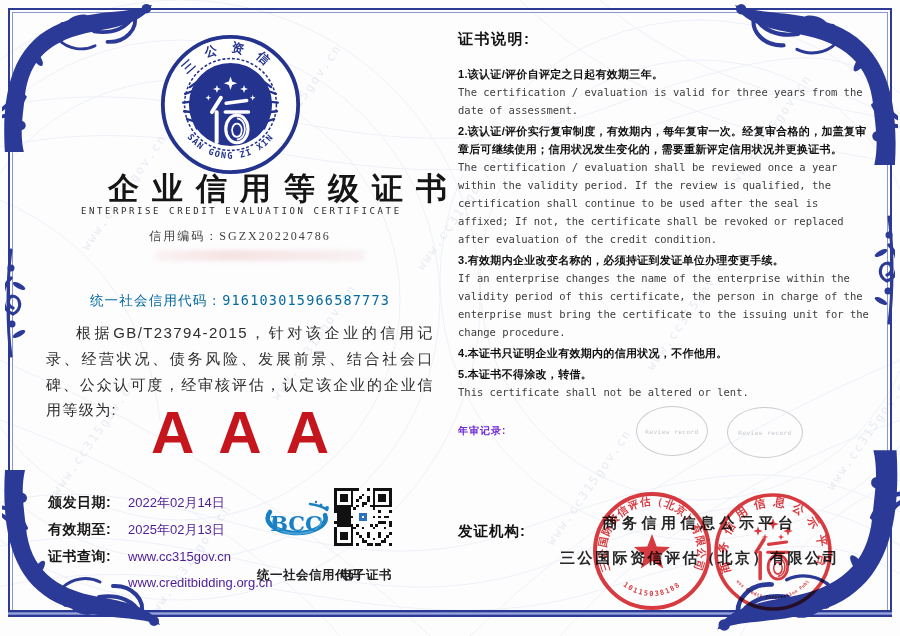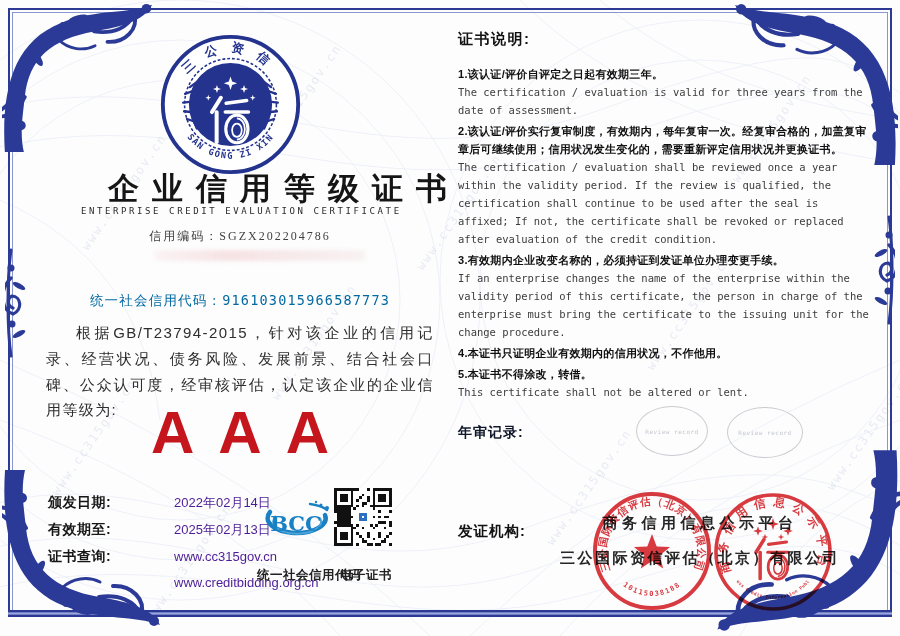--- a/index.html
+++ b/index.html
@@ -38,34 +38,34 @@
   .smudge{position:absolute;left:155px;top:250px;width:210px;height:11px;filter:blur(2px);
         background:linear-gradient(90deg,rgba(225,130,130,.08),rgba(220,120,120,.20) 35%,rgba(205,140,140,.10));}
   .uscc-line{position:absolute;left:20px;top:292px;width:440px;text-align:center;font-size:13.5px;
         color:#0369a1;letter-spacing:1.2px;font-family:"DejaVu Sans Mono",monospace;}
   .statement{position:absolute;left:46px;top:320px;width:388px;font-size:15px;line-height:25.8px;
         letter-spacing:1.4px;color:#2e2e2e;text-align:justify;text-indent:2em;}
   .rating{position:absolute;left:20px;top:398px;width:440px;text-align:center;
         font-family:Liberation Sans, sans-serif;font-weight:700;font-size:60px;
         color:#c4161c;letter-spacing:24px;text-indent:24px;}
   .info{position:absolute;left:48px;top:494px;width:220px;}
-  .info-row{display:flex;margin-bottom:9px;align-items:baseline;gap:46px;}
+  .info-row{display:flex;margin-bottom:9px;align-items:baseline;}
   .info-label{width:80px;font-size:14px;font-weight:700;color:#161616;letter-spacing:.5px;flex:none;}
   .info-value{font-family:Liberation Sans, sans-serif;font-size:13px;color:#4c1d95;white-space:nowrap;}
   .bcc{position:absolute;left:258px;top:498px;}
   .qr{position:absolute;left:334px;top:488px;}
   .caption{position:absolute;top:567px;font-size:12.5px;color:#222;font-weight:600;letter-spacing:.5px;text-align:center;}
   .caption.c1{left:250px;width:118px;} .caption.c2{left:336px;width:60px;}
   
   .r-heading{position:absolute;left:458px;top:30px;font-size:15px;font-weight:700;color:#111;letter-spacing:1.5px;text-align:center;}
   .r-items{position:absolute;left:458px;top:62px;width:412px;}
   .r-items p{margin:0;}
   .r-items .zh{font-size:11px;line-height:18px;font-weight:600;color:#101010;letter-spacing:.3px;margin-top:3px;}
   .r-items .en{font-family:"DejaVu Sans Mono",monospace;font-size:10.5px;line-height:18px;color:#3c3c3c;}
-  .ar-label{position:absolute;left:458px;top:424px;font-size:14px;font-weight:700;color:#0f172a;letter-spacing:1px;}
+  .ar-label{position:absolute;left:458px;top:424px;font-size:10px;font-weight:700;color:#6d28d9;letter-spacing:1px;}
   .ellipse{position:absolute;border:1.4px solid #c9cbd0;border-radius:50%;display:flex;align-items:center;justify-content:center;}
   .ellipse.e1{left:636px;top:406px;width:70px;height:48px;}
   .ellipse.e2{left:727px;top:407px;width:74px;height:49px;}
   .ellipse span{font-size:6px;color:#c3c7cd;letter-spacing:.5px;font-family:"DejaVu Sans Mono",monospace;}
   .issuer-label{position:absolute;left:458px;top:522px;font-size:14.5px;font-weight:700;color:#111;letter-spacing:1px;}
   .issuer-line1{position:absolute;left:545px;top:514px;width:310px;text-align:center;font-size:15px;
         color:#262626;letter-spacing:4.5px;font-weight:600;z-index:1;}
   .issuer-line2{position:absolute;left:505px;top:549px;width:390px;text-align:center;font-size:15px;
         color:#262626;letter-spacing:2.5px;font-weight:600;z-index:1;}
   .seal{position:absolute;opacity:.88;mix-blend-mode:multiply;z-index:2;}

